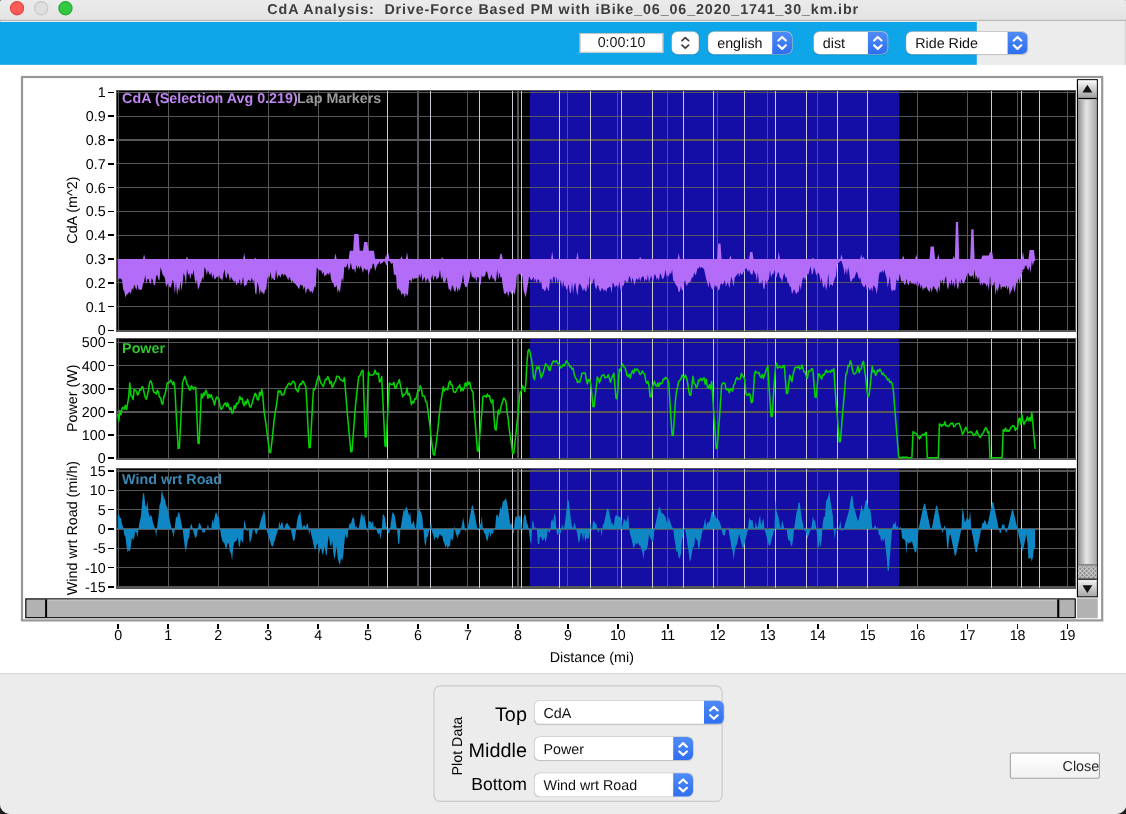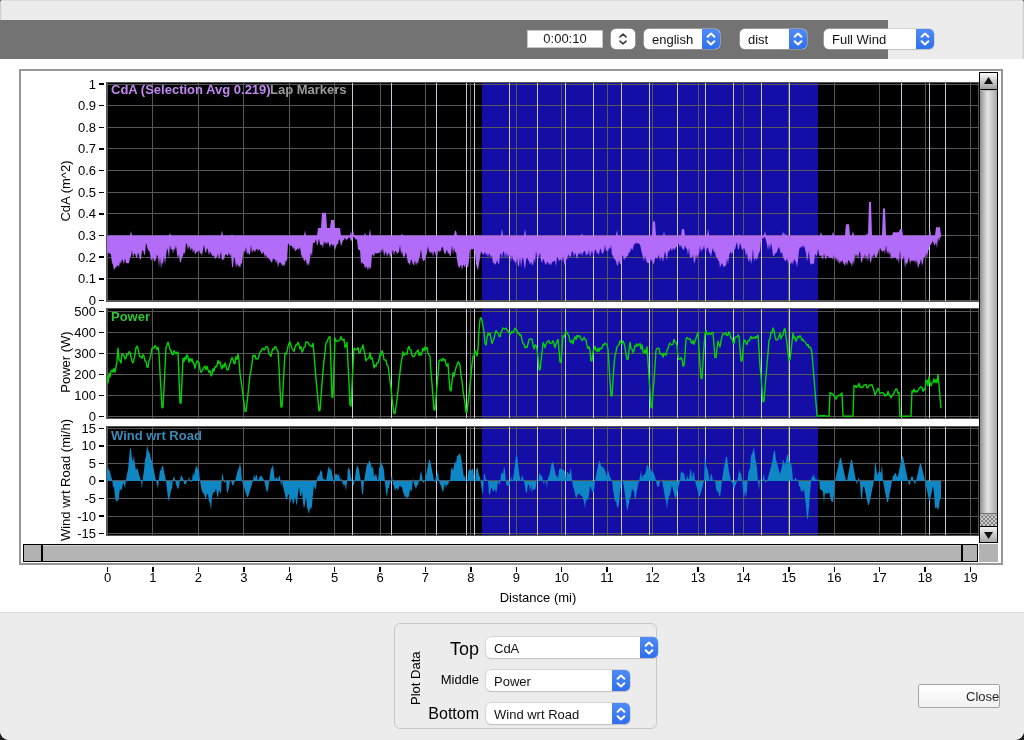--- a/index.html
+++ b/index.html
@@ -4,39 +4,45 @@
 html,body { width:1024px; height:740px; background:#1d1d1d; overflow:hidden; }
 body { font-family:"Liberation Sans", sans-serif; -webkit-font-smoothing:antialiased; }
 #win { position:absolute; left:0; top:0; width:1024px; height:740px; transform:translateZ(0);
   background:#ececec; border-radius:2px 2px 9px 9px; overflow:hidden;
   box-shadow: inset 0 -2.5px 2.5px rgba(0,0,0,0.22), inset 0 0 0 1px rgba(0,0,0,0.06); }
 #titlebar { position:absolute; left:0; top:0; width:1024px; height:19px;
   background:linear-gradient(#ebebeb,#e3e3e3); border-bottom:1px solid #b3b3b3; }
 .tl { position:absolute; top:1px; width:13px; height:13px; border-radius:50%; }
 #title { position:absolute; left:0; right:0; top:0; height:19px; line-height:18px; text-align:center;
   font-size:13px; font-weight:600; color:#3d3d3d; letter-spacing:0.8px; }
-#toolbar { position:absolute; left:0; top:20px; width:888px; height:39px; background:#737373; }
+#toolbar { position:absolute; left:0; top:20px; width:888px; height:39px; background:#0ea5e9; }
 #content { position:absolute; left:0; top:59px; width:1024px; height:553px; background:#fff; }
 #plotbox { position:absolute; left:19px; top:10px; width:984px; height:496px;
   border:2px solid #979797; background:#fff; }
 #bottom { position:absolute; left:0; top:612px; width:1024px; height:128px;
   background:#ececec; border-top:1px solid #d8d8d8; }
 .field { position:absolute; background:#fff; border:1px solid #c6c6c6;
   font-size:13px; color:#1a1a1a; }
 .sel { position:absolute; background:#fff; border-radius:5px;
   box-shadow:0 0 0 0.5px #c2c2c2, 0 0.5px 1px rgba(0,0,0,.18); font-size:13px; color:#111;text-decoration:underline; }
 .sel .lab { position:absolute; left:8px; top:50%; transform:translateY(-50%); white-space:nowrap; }
 .cap { position:absolute; right:0; top:0; bottom:0; width:18px; border-radius:0 5px 5px 0;
   background:linear-gradient(#4f8bf7,#2f6fee); }
 .cap svg { position:absolute; left:50%; top:50%; transform:translate(-50%,-50%); }
 .btn { position:absolute; background:linear-gradient(#ffffff,#f1f1f1);
   border:1px solid #c0c0c0; border-radius:5px; font-size:13px; color:#1a1a1a;
   text-align:center; }
 </style></head><body>
 <div id="win">
+  <div id="titlebar">
+    <div class="tl" style="left:9px;background:#fc5b57;border:0.5px solid #e1443e;"></div>
+    <div class="tl" style="left:31px;background:#dfdfdf;border:0.5px solid #c6c6c6;"></div>
+    <div class="tl" style="left:53px;background:#32c841;border:0.5px solid #25a831;"></div>
+    <div id="title">CdA Analysis:&nbsp; Drive-Force Based PM with iBike_06_06_2020_1741_30_km.ibr</div>
+  </div>
   <div id="toolbar">
     <div class="field" style="left:527px;top:10px;width:76px;height:18px;text-align:center;line-height:16px;">0:00:10</div>
     <div class="sel" style="left:611px;top:9px;width:24px;height:20px;">
       <svg width="10" height="14" style="position:absolute;left:7px;top:3px" viewBox="0 0 10 14">
         <path d="M2 4.9 L5 2.2 L8 4.9" fill="none" stroke="#3c3c3c" stroke-width="1.6" stroke-linecap="round" stroke-linejoin="round"></path>
         <path d="M2 9.1 L5 11.8 L8 9.1" fill="none" stroke="#3c3c3c" stroke-width="1.6" stroke-linecap="round" stroke-linejoin="round"></path>
       </svg>
     </div>
     <div class="sel" style="left:644px;top:9px;width:76px;height:20px;">
         <span class="lab">english</span>
@@ -50,21 +56,21 @@
     <div class="sel" style="left:740px;top:9px;width:67px;height:20px;">
         <span class="lab">dist</span>
         <div class="cap">
           <svg width="12" height="16" viewBox="0 0 12 16">
             <path d="M2.6 5.8 L6 2.6 L9.4 5.8" fill="none" stroke="#fff" stroke-width="2" stroke-linecap="round" stroke-linejoin="round"></path>
             <path d="M2.6 10.2 L6 13.4 L9.4 10.2" fill="none" stroke="#fff" stroke-width="2" stroke-linecap="round" stroke-linejoin="round"></path>
           </svg>
         </div>
       </div>
     <div class="sel" style="left:824px;top:9px;width:110px;height:20px;">
-        <span class="lab">Full Wind</span>
+        <span class="lab">Ride Ride</span>
         <div class="cap">
           <svg width="12" height="16" viewBox="0 0 12 16">
             <path d="M2.6 5.8 L6 2.6 L9.4 5.8" fill="none" stroke="#fff" stroke-width="2" stroke-linecap="round" stroke-linejoin="round"></path>
             <path d="M2.6 10.2 L6 13.4 L9.4 10.2" fill="none" stroke="#fff" stroke-width="2" stroke-linecap="round" stroke-linejoin="round"></path>
           </svg>
         </div>
       </div>
     <div class="btn" style="left:952px;top:6px;width:62px;height:24px;line-height:23px;background:linear-gradient(#fdfdfd,#ededed);border-color:#a9a9a9;border-radius:2px;font-size:13.5px;color:#2b2b2b;margin-top:39px;">Fit Plots</div>
   </div>
   <div id="content">
@@ -342,21 +348,21 @@
 <text x="111" y="94" font-family="Liberation Sans, sans-serif" font-size="13" font-weight="bold" fill="#c087f2">CdA (Selection Avg 0.219)</text>
 <text x="270" y="94" font-family="Liberation Sans, sans-serif" font-size="13" font-weight="bold" fill="#9a9a9a">Lap Markers</text>
 <text x="111" y="321" font-family="Liberation Sans, sans-serif" font-size="13" font-weight="bold" fill="#2fc72f">Power</text>
 <text x="111" y="440" font-family="Liberation Sans, sans-serif" font-size="13" font-weight="bold" fill="#3d89b5">Wind wrt Road</text>
 </g>
 </svg>
   <div id="bottom">
     <div style="position:absolute;left:394px;top:10px;width:263px;height:106px;border:1px solid #c9c9c9;border-radius:6px;"></div>
     <div style="position:absolute;left:408px;top:30px;width:16px;height:70px;font-size:13px;color:#000;writing-mode:vertical-rl;transform:rotate(180deg);text-align:center;white-space:nowrap;">Plot Data</div>
     <div style="position:absolute;left:400px;top:26px;width:79px;text-align:right;font-size:18px;color:#000;">Top</div>
-    <div style="position:absolute;left:400px;top:59px;width:79px;text-align:right;font-size:13px;color:#000;">Middle</div>
+    <div style="position:absolute;left:400px;top:59px;width:79px;text-align:right;font-size:18px;color:#000;">Middle</div>
     <div style="position:absolute;left:400px;top:92px;width:79px;text-align:right;font-size:16px;color:#000;">Bottom</div>
     <div class="sel" style="left:486px;top:24px;width:172px;height:21px;">
         <span class="lab">CdA</span>
         <div class="cap">
           <svg width="12" height="16" viewBox="0 0 12 16">
             <path d="M2.6 5.8 L6 2.6 L9.4 5.8" fill="none" stroke="#fff" stroke-width="2" stroke-linecap="round" stroke-linejoin="round"></path>
             <path d="M2.6 10.2 L6 13.4 L9.4 10.2" fill="none" stroke="#fff" stroke-width="2" stroke-linecap="round" stroke-linejoin="round"></path>
           </svg>
         </div>
       </div>

